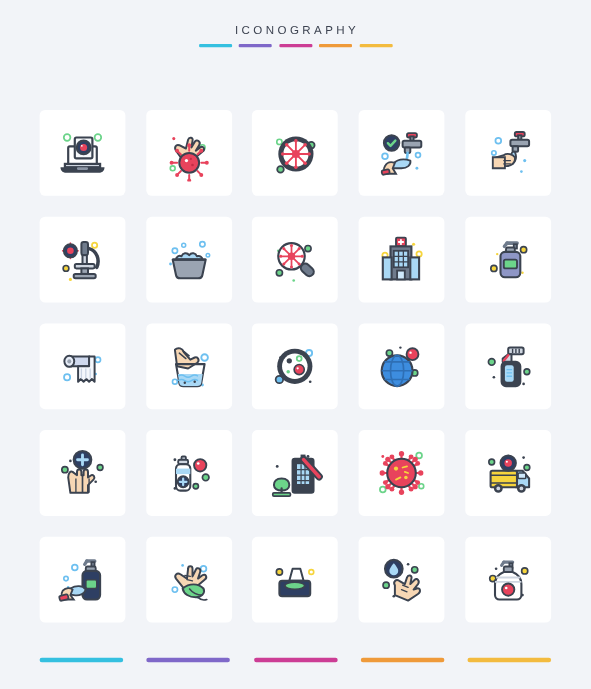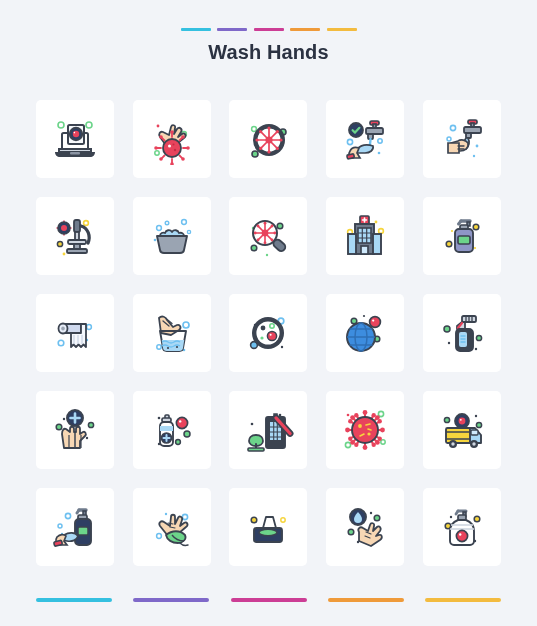--- a/index.html
+++ b/index.html
@@ -63,28 +63,28 @@
     justify-content: space-between;
   }
   .fbar { width: 76px; height: 4px; border-radius: 2px; }
 </style>
 </head>
 <body>
 
 <div class="page">
 
   <div class="header">
+    <div class="eyebrow">ICONOGRAPHY</div>
     <div class="rule-row">
       <div class="rule" style="background:#35c0e0"></div>
       <div class="rule" style="background:#7f68c9"></div>
       <div class="rule" style="background:#cc3d95"></div>
       <div class="rule" style="background:#ef9a3a"></div>
       <div class="rule" style="background:#f3bb3f"></div>
     </div>
-    <div class="title">Wash Hands</div>
   </div>
 
   <div class="grid">
 
     <div class="card" aria-label="Laptop showing virus">
       <svg width="52" height="52" viewBox="0 0 52 52">
         <circle cx="12" cy="12" r="3" fill="none" stroke="#6cd48a" stroke-width="1.6"></circle>
         <circle cx="40" cy="12" r="3" fill="none" stroke="#6cd48a" stroke-width="1.6"></circle>
         <rect x="13" y="20" width="26" height="17" rx="1.5" fill="#fff" stroke="#3b4350" stroke-width="2"></rect>
         <rect x="10" y="36" width="32" height="3" fill="#cfd6e0" stroke="#3b4350" stroke-width="2"></rect>

